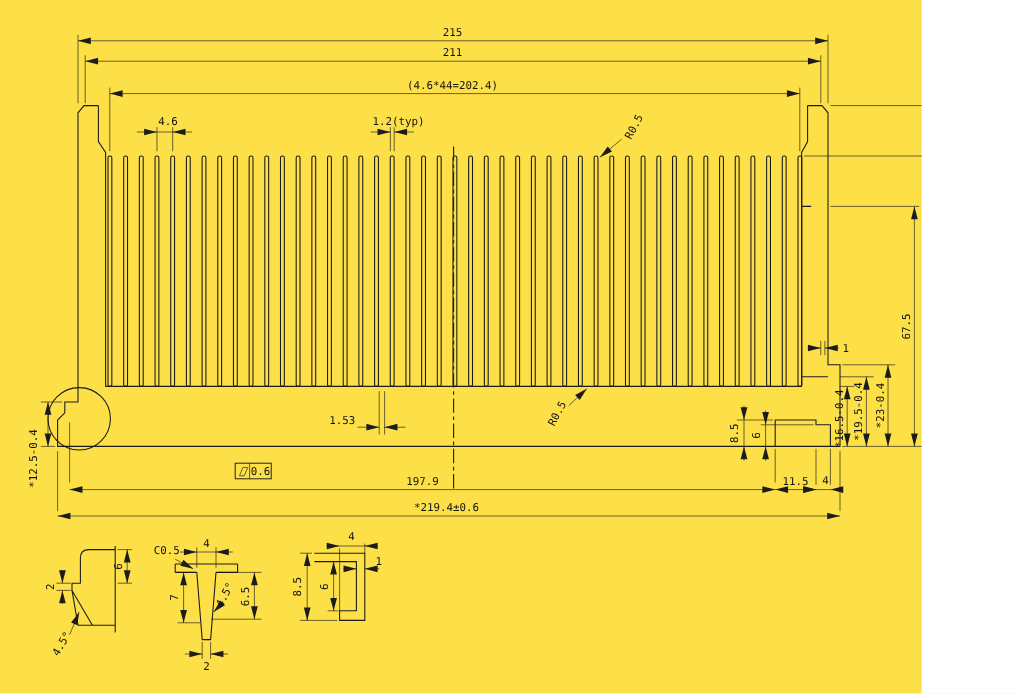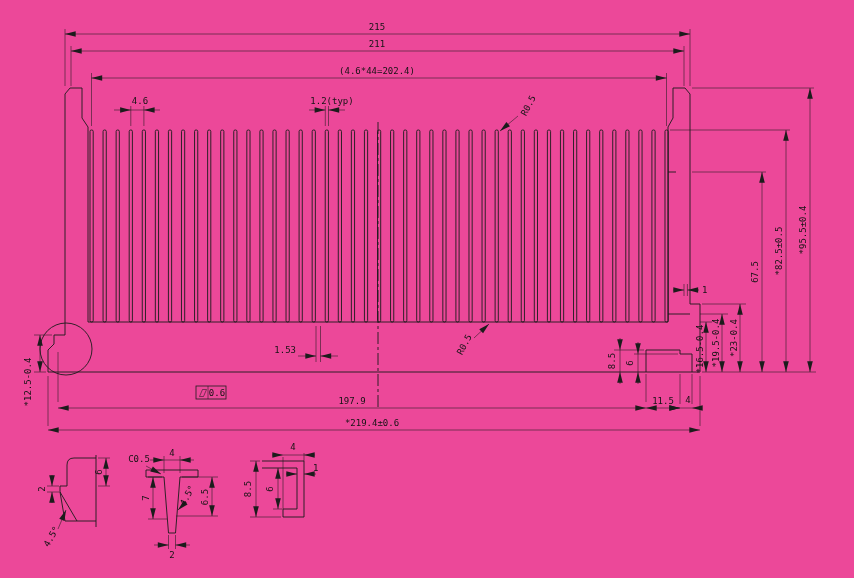--- a/index.html
+++ b/index.html
@@ -1,16 +1,16 @@
 <!DOCTYPE html>
 <html><head>
 <meta charset="utf-8">
 <style>
   html,body{margin:0;padding:0;background:#ffffff;}
-  .page{width:854px;height:578px;background:#ec4899;position:relative;overflow:hidden;}
+  .page{width:768px;height:578px;background:#fde047;position:relative;overflow:hidden;}
   svg{display:block;}
   .g path,.g line,.g rect,.g circle{stroke:#1c1c1c;stroke-width:0.9;fill:none;stroke-linejoin:miter;}
   .d line,.d path{stroke:#1c1c1c;stroke-width:0.55;fill:none;}
   .d rect{stroke:#1c1c1c;stroke-width:0.8;fill:none;}
   text{font-family:"DejaVu Sans Mono","Liberation Mono",monospace;font-size:9px;fill:#141414;}
   .cl{stroke-dasharray:12 3 3 3;stroke-width:0.55;}
   .thin{stroke-width:0.6;}
 </style>
 </head>
 <body>

